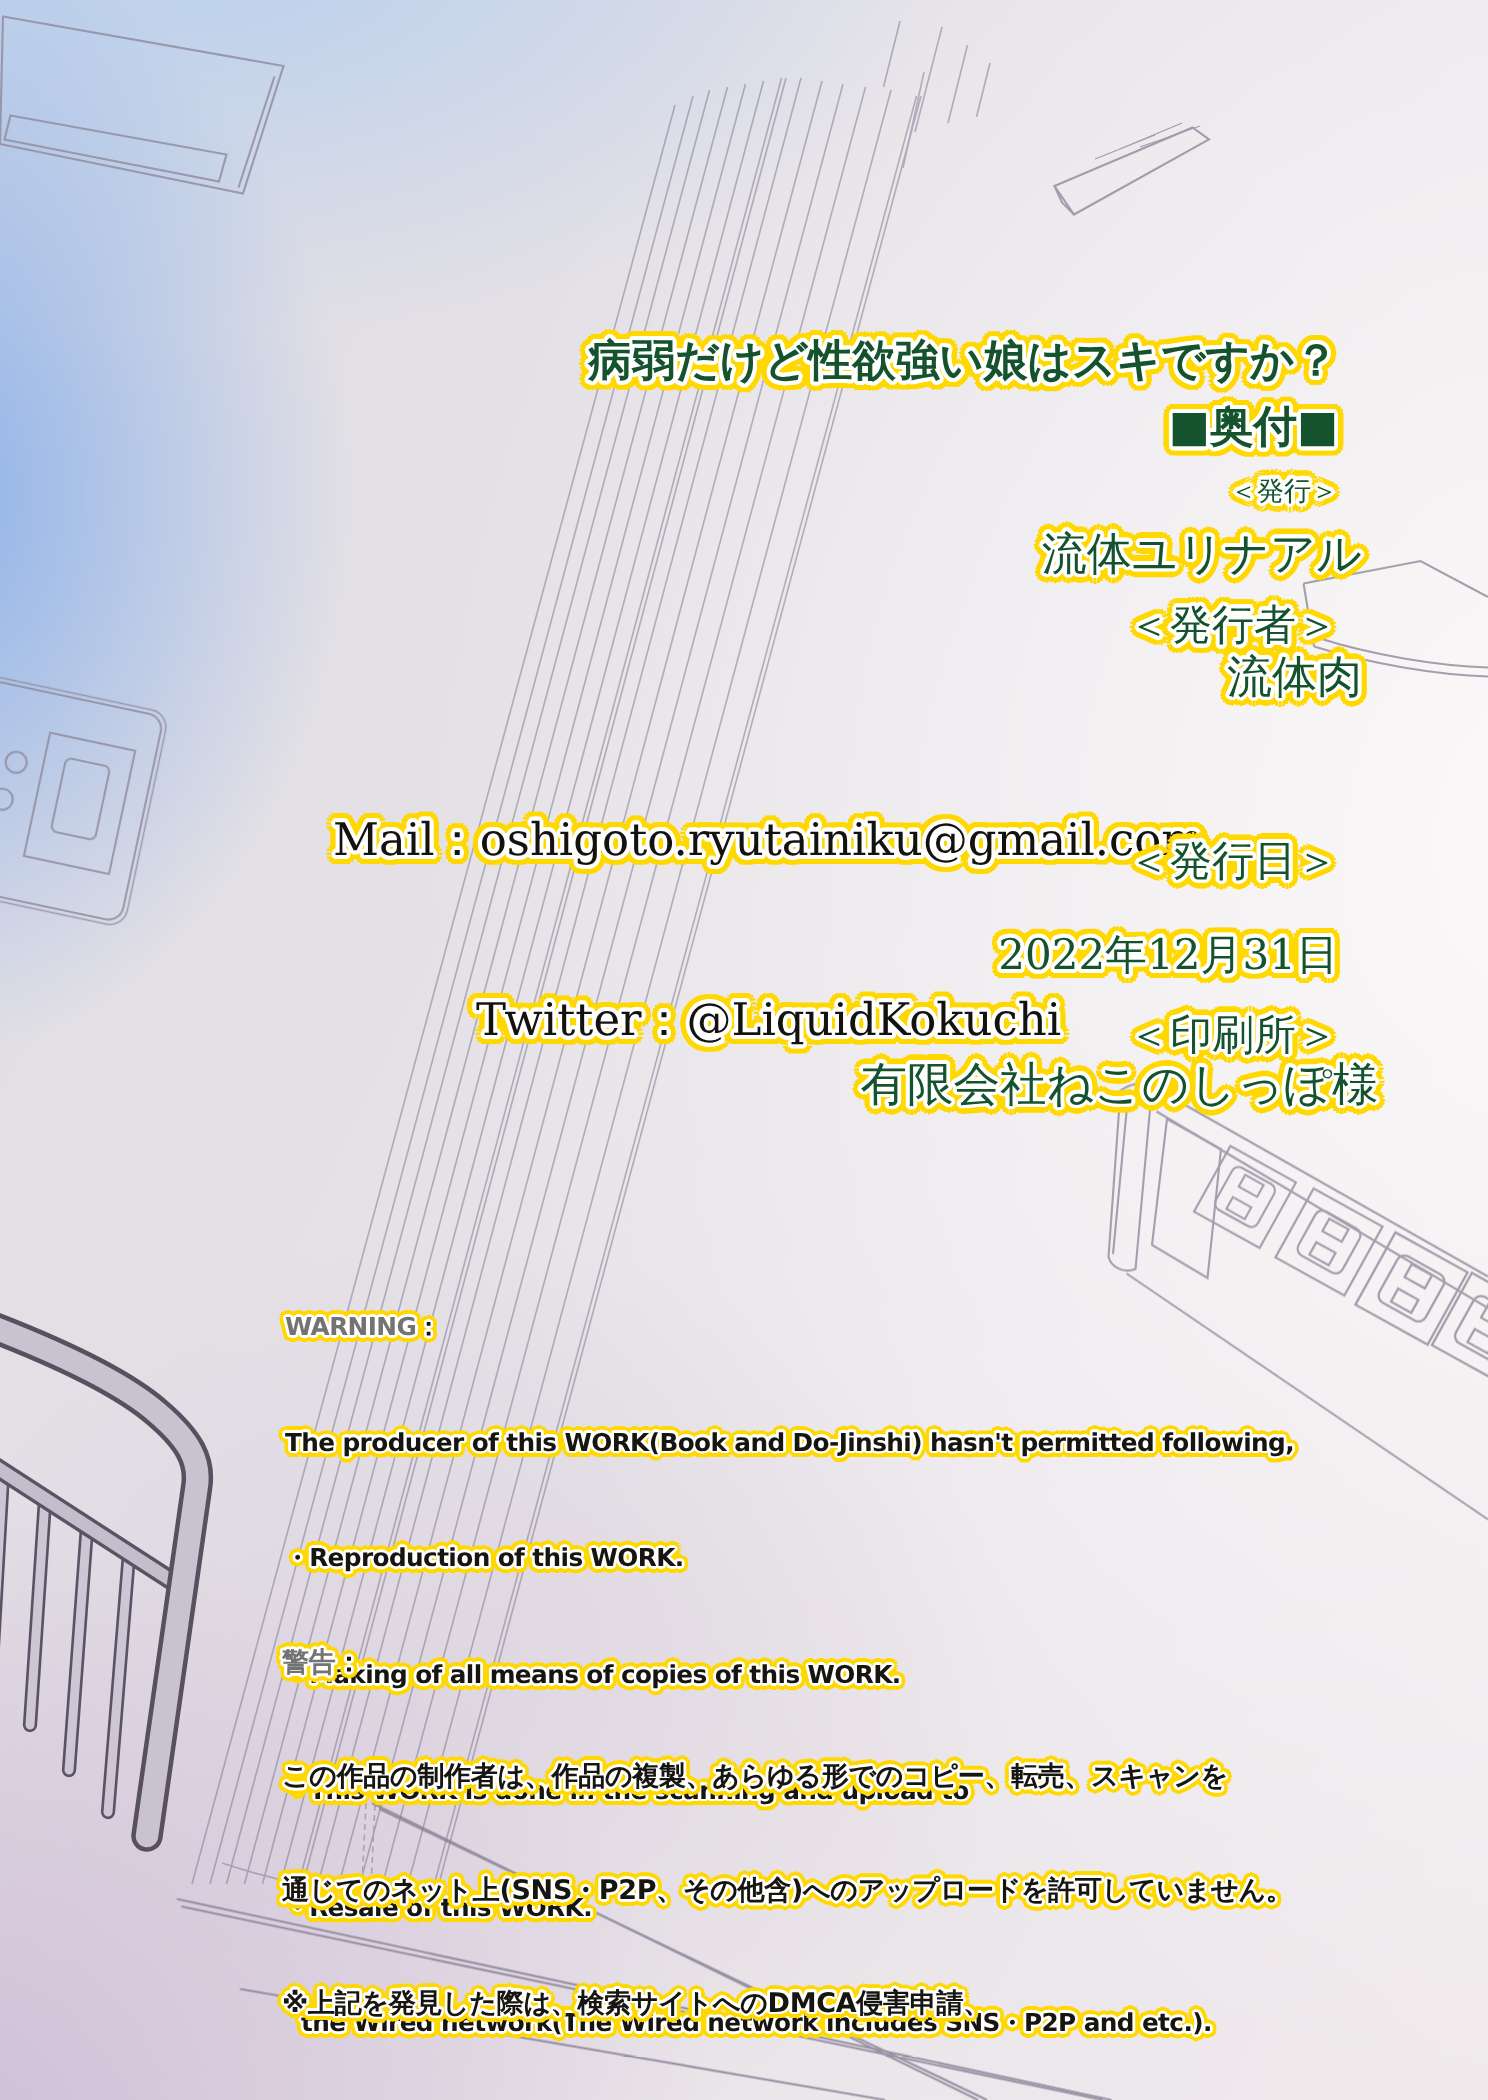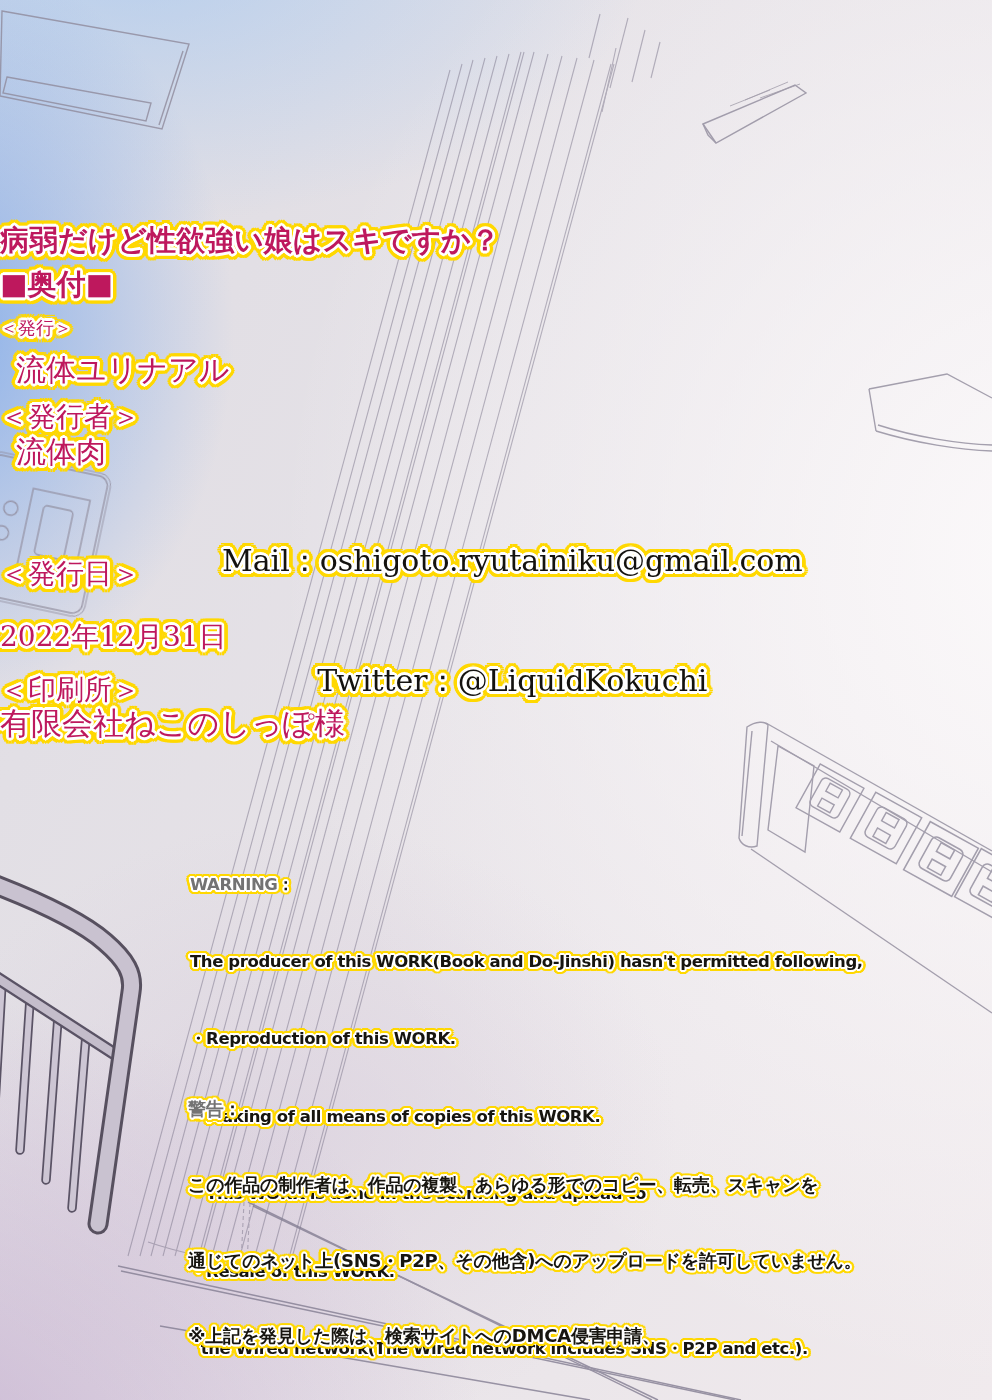--- a/index.html
+++ b/index.html
@@ -11,23 +11,23 @@
       radial-gradient(ellipse 420px 540px at -60px 330px, rgba(122,168,235,.85), rgba(122,168,235,0) 70%),
       radial-gradient(ellipse 720px 380px at 130px -50px, rgba(150,195,245,.55), rgba(150,195,245,0) 72%),
       radial-gradient(ellipse 780px 640px at -90px 1470px, rgba(186,158,200,.6), rgba(186,158,200,0) 74%),
       radial-gradient(ellipse 540px 440px at 300px 1130px, rgba(206,190,212,.35), rgba(206,190,212,0) 70%),
       radial-gradient(ellipse 980px 1050px at 1060px 560px, rgba(252,250,251,.95), rgba(252,250,251,0) 80%),
       linear-gradient(115deg,#dedce3 0%,#e6e2e7 45%,#f0eaed 100%);
     font-family:"Liberation Sans",sans-serif;
   }
   #sketch{position:absolute;left:0;top:0;}
   .colophon-line{
-    position:absolute;left:0;width:892px;text-align:left;
+    position:absolute;left:0;width:892px;text-align:right;
     font-family:"DejaVu Serif","Liberation Serif",serif;
-    color:#be185d;line-height:1.25;white-space:pre;
+    color:#14532d;line-height:1.25;white-space:pre;
   }
   
   .olb{text-shadow:
     2.6px 0 0 #fff,2.4px 1px 0 #fff,1.8px 1.8px 0 #fff,1px 2.4px 0 #fff,0 2.6px 0 #fff,-1px 2.4px 0 #fff,-1.8px 1.8px 0 #fff,-2.4px 1px 0 #fff,-2.6px 0 0 #fff,-2.4px -1px 0 #fff,-1.8px -1.8px 0 #fff,-1px -2.4px 0 #fff,0 -2.6px 0 #fff,1px -2.4px 0 #fff,1.8px -1.8px 0 #fff,2.4px -1px 0 #fff,
     6.2px 0 0 var(--yel),5.7px 2.4px 0 var(--yel),4.4px 4.4px 0 var(--yel),2.4px 5.7px 0 var(--yel),0 6.2px 0 var(--yel),-2.4px 5.7px 0 var(--yel),-4.4px 4.4px 0 var(--yel),-5.7px 2.4px 0 var(--yel),-6.2px 0 0 var(--yel),-5.7px -2.4px 0 var(--yel),-4.4px -4.4px 0 var(--yel),-2.4px -5.7px 0 var(--yel),0 -6.2px 0 var(--yel),2.4px -5.7px 0 var(--yel),4.4px -4.4px 0 var(--yel),5.7px -2.4px 0 var(--yel),
     4.5px 3px 0 var(--yel),-4.5px 3px 0 var(--yel),4.5px -3px 0 var(--yel),-4.5px -3px 0 var(--yel),3px 4.5px 0 var(--yel),-3px 4.5px 0 var(--yel),3px -4.5px 0 var(--yel),-3px -4.5px 0 var(--yel);}
   
   .ols{text-shadow:
     1.8px 0 0 #fff,1.66px .7px 0 #fff,1.27px 1.27px 0 #fff,.7px 1.66px 0 #fff,0 1.8px 0 #fff,-.7px 1.66px 0 #fff,-1.27px 1.27px 0 #fff,-1.66px .7px 0 #fff,-1.8px 0 0 #fff,-1.66px -.7px 0 #fff,-1.27px -1.27px 0 #fff,-.7px -1.66px 0 #fff,0 -1.8px 0 #fff,.7px -1.66px 0 #fff,1.27px -1.27px 0 #fff,1.66px -.7px 0 #fff,
     4.4px 0 0 var(--yel),4px 1.7px 0 var(--yel),3.1px 3.1px 0 var(--yel),1.7px 4px 0 var(--yel),0 4.4px 0 var(--yel),-1.7px 4px 0 var(--yel),-3.1px 3.1px 0 var(--yel),-4px 1.7px 0 var(--yel),-4.4px 0 0 var(--yel),-4px -1.7px 0 var(--yel),-3.1px -3.1px 0 var(--yel),-1.7px -4px 0 var(--yel),0 -4.4px 0 var(--yel),1.7px -4px 0 var(--yel),3.1px -3.1px 0 var(--yel),4px -1.7px 0 var(--yel);}
@@ -36,21 +36,21 @@
   .t-publ   {top:317px;font-size:18px;}
   .t-pubn   {top:351px;font-size:30px;padding-left:16px;}
   .t-autl   {top:399px;font-size:28px;}
   .t-autn   {top:433px;font-size:30px;padding-left:16px;}
   .contact  {position:absolute;left:222px;top:461px;text-align:center;
              font-family:"DejaVu Serif","Liberation Serif",serif;color:#14120f;
              font-size:30px;line-height:40px;white-space:pre;}
   .t-datel  {top:556px;font-size:28px;}
   .t-datev  {top:619px;font-size:28px;}
   .t-prnl   {top:672px;font-size:28px;}
-  .t-prnn   {top:704px;font-size:31px;}
+  .t-prnn   {top:704px;font-size:31px;margin-left:27px;}
   .warn{position:absolute;color:#17150f;font-weight:bold;
         font-family:"DejaVu Sans","Liberation Sans",sans-serif;white-space:pre;}
   .warn-en{left:190px;top:820px;font-size:16.5px;line-height:25.8px;letter-spacing:-0.4px;}
   .warn-jp{left:188px;top:1046px;font-size:18px;line-height:25.2px;letter-spacing:-0.2px;}
   .red{color:#737373;}
 </style>
 </head>
 <body>
 
 <svg id="sketch" width="992" height="1400" viewBox="0 0 992 1400">

